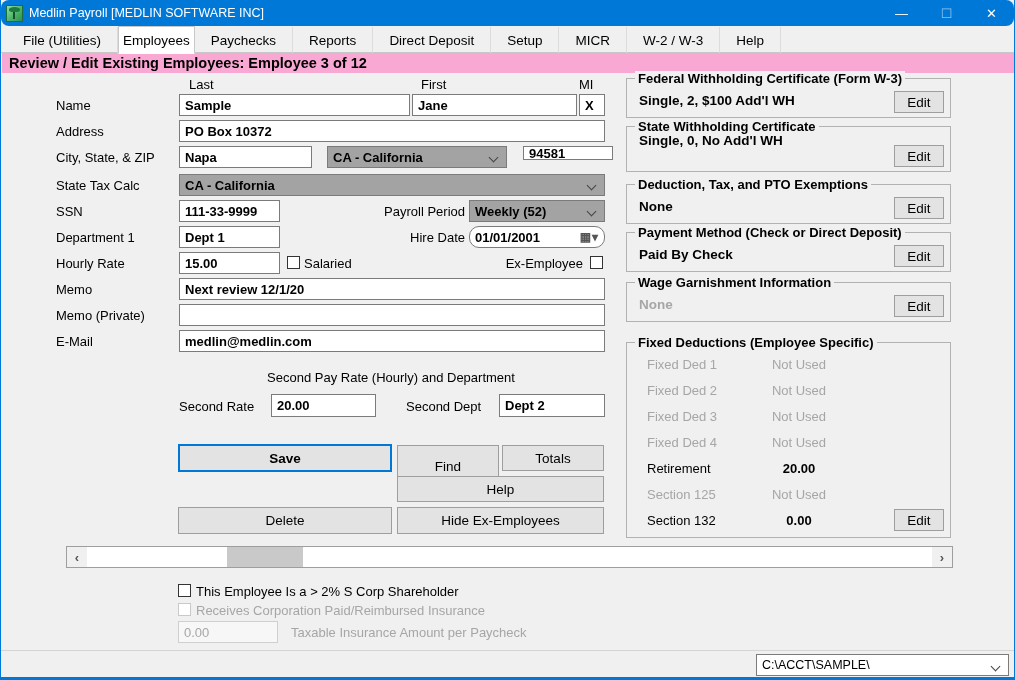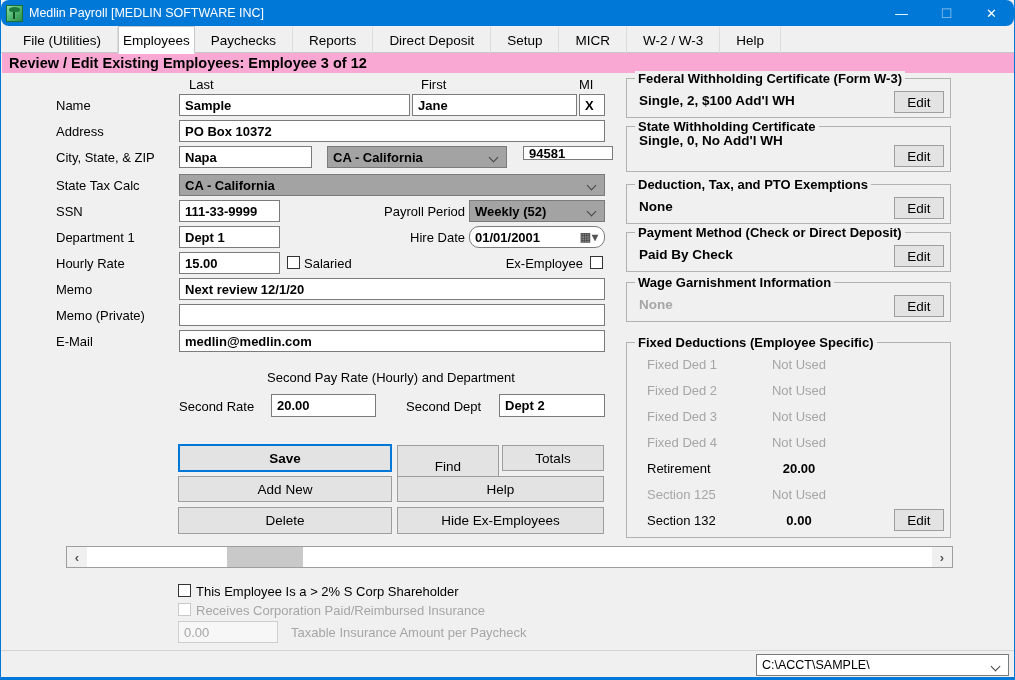--- a/index.html
+++ b/index.html
@@ -144,21 +144,20 @@
 
   <div class="abs lbl" style="left:240px; top:370px; width:300px; text-align:center;">Second Pay Rate (Hourly) and Department</div>
   <div class="abs lbl" style="left:178px; top:399px;">Second Rate</div>
   <div class="abs field" style="left:270px; top:394px; width:105px; height:23px;">20.00</div>
   <div class="abs lbl" style="left:405px; top:399px;">Second Dept</div>
   <div class="abs field" style="left:498px; top:394px; width:106px; height:23px;">Dept 2</div>
 
   <div class="abs btn primary" style="left:177px; top:444px; width:214px; height:28px;">Save</div>
   <div class="abs btn" style="left:396px; top:445px; width:102px; height:42px;">Find</div>
   <div class="abs btn" style="left:501px; top:445px; width:102px; height:26px;">Totals</div>
-  <div class="abs btn" style="left:177px; top:476px; width:214px; height:26px;">Add New</div>
   <div class="abs btn" style="left:396px; top:476px; width:207px; height:26px;">Help</div>
   <div class="abs btn" style="left:177px; top:507px; width:214px; height:27px;">Delete</div>
   <div class="abs btn" style="left:396px; top:507px; width:207px; height:27px;">Hide Ex-Employees</div>
 
   <div class="groupbox" style="left:625px; top:78px; width:325px; height:40px;">
     <div class="legend">Federal Withholding Certificate (Form W-3)</div>
     <div class="gb-value" style="top:14px;">Single, 2, $100 Add'l WH</div>
     <div class="edit-btn btn" style="right:6px; top:12px;">Edit</div>
   </div>
 

